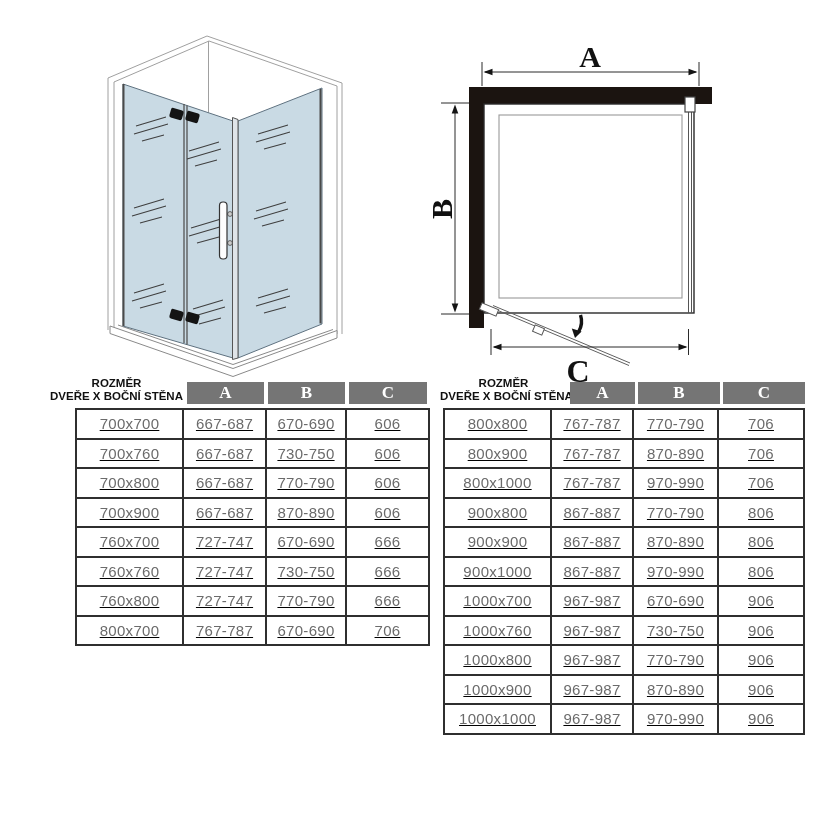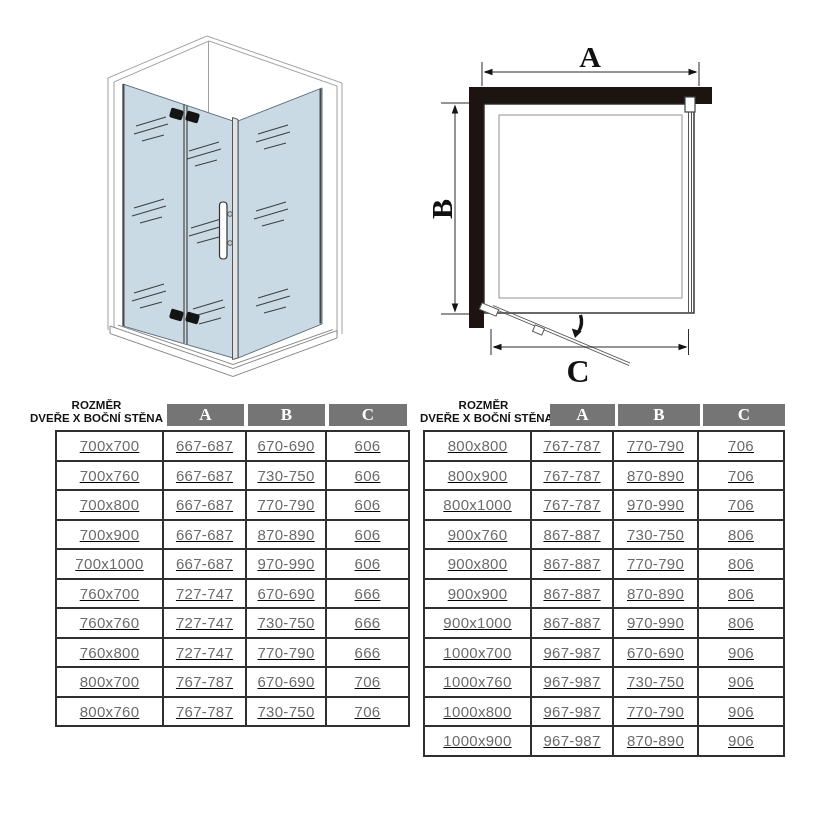--- a/index.html
+++ b/index.html
@@ -1,19 +1,19 @@
 <!DOCTYPE html>
 <html><head>
 <meta charset="utf-8">
 <style>
   html,body{margin:0;padding:0;background:#fff;}
   .page{position:relative;width:831px;height:834px;background:#fff;overflow:hidden;
         font-family:"Liberation Sans",sans-serif;}
   svg{position:absolute;top:0;left:0;}
-  .spec-table{position:absolute;top:387px;}
+  .spec-table{position:absolute;top:365px;margin-left:20px;}
   #table-left{left:30px;width:382px;height:410px;}
   #table-right{left:420px;width:366px;height:440px;}
   .thead{position:absolute;top:12px;left:0;display:flex;align-items:flex-end;}
   .tlabel{text-align:center;font-weight:bold;color:#111;font-size:11.5px;line-height:13px;
           white-space:nowrap;padding-bottom:1px;}
   #table-left .tlabel{width:133px;}
   #table-right .tlabel{width:127px;}
   .hcell{height:22px;line-height:22px;text-align:center;background:#757575;color:#fff;
          font-family:"Liberation Serif",serif;font-weight:bold;font-size:17px;}
   #table-left .hcell{width:77px;margin-left:4px;}
@@ -176,26 +176,20 @@
             <td>770-790</td>
             <td>606</td>
           </tr>
           <tr>
             <td>700x900</td>
             <td>667-687</td>
             <td>870-890</td>
             <td>606</td>
           </tr>
           <tr>
-            <td>700x1000</td>
-            <td>667-687</td>
-            <td>970-990</td>
-            <td>606</td>
-          </tr>
-          <tr>
             <td>760x700</td>
             <td>727-747</td>
             <td>670-690</td>
             <td>666</td>
           </tr>
           <tr>
             <td>760x760</td>
             <td>727-747</td>
             <td>730-750</td>
             <td>666</td>
@@ -203,26 +197,20 @@
           <tr>
             <td>760x800</td>
             <td>727-747</td>
             <td>770-790</td>
             <td>666</td>
           </tr>
           <tr>
             <td>800x700</td>
             <td>767-787</td>
             <td>670-690</td>
-            <td>706</td>
-          </tr>
-          <tr>
-            <td>800x760</td>
-            <td>767-787</td>
-            <td>730-750</td>
             <td>706</td>
           </tr>
         </tbody>
     </table>
   </div>
 
   <div class="spec-table" id="table-right">
     <div class="thead">
       <div class="tlabel">
         <div>ROZMĚR</div>
@@ -252,26 +240,20 @@
             <td>870-890</td>
             <td>706</td>
           </tr>
           <tr>
             <td>800x1000</td>
             <td>767-787</td>
             <td>970-990</td>
             <td>706</td>
           </tr>
           <tr>
-            <td>900x760</td>
-            <td>867-887</td>
-            <td>730-750</td>
-            <td>806</td>
-          </tr>
-          <tr>
             <td>900x800</td>
             <td>867-887</td>
             <td>770-790</td>
             <td>806</td>
           </tr>
           <tr>
             <td>900x900</td>
             <td>867-887</td>
             <td>870-890</td>
             <td>806</td>
@@ -299,17 +281,23 @@
             <td>967-987</td>
             <td>770-790</td>
             <td>906</td>
           </tr>
           <tr>
             <td>1000x900</td>
             <td>967-987</td>
             <td>870-890</td>
             <td>906</td>
           </tr>
+          <tr>
+            <td>1000x1000</td>
+            <td>967-987</td>
+            <td>970-990</td>
+            <td>906</td>
+          </tr>
         </tbody>
     </table>
   </div>
 
 </div>
 
 </body></html>

